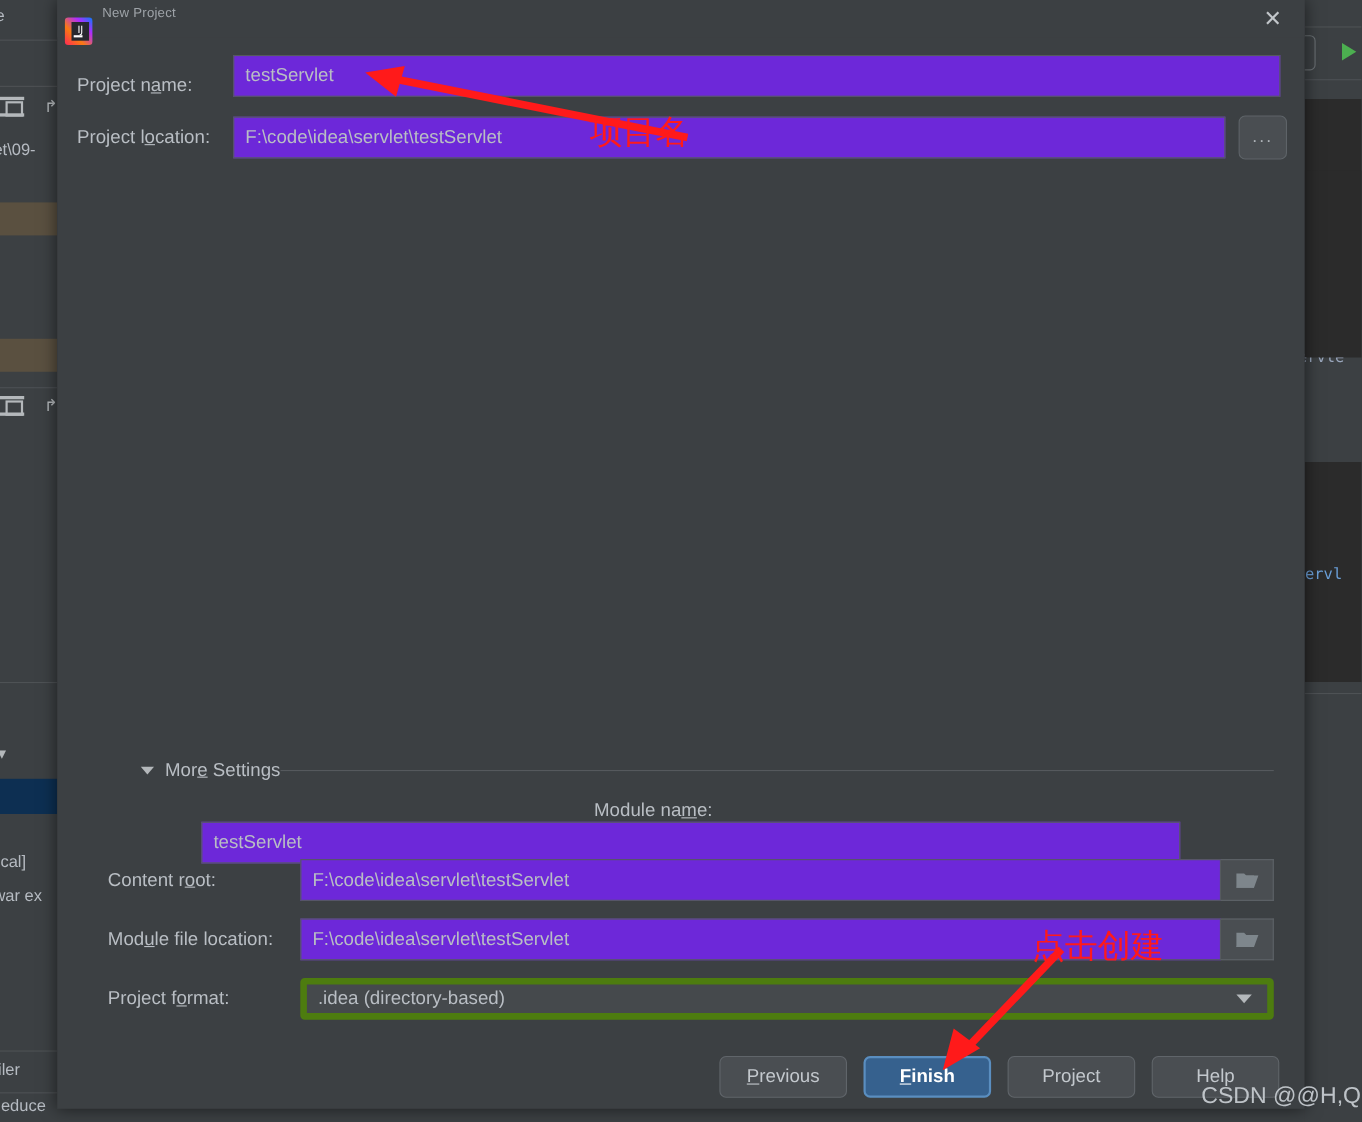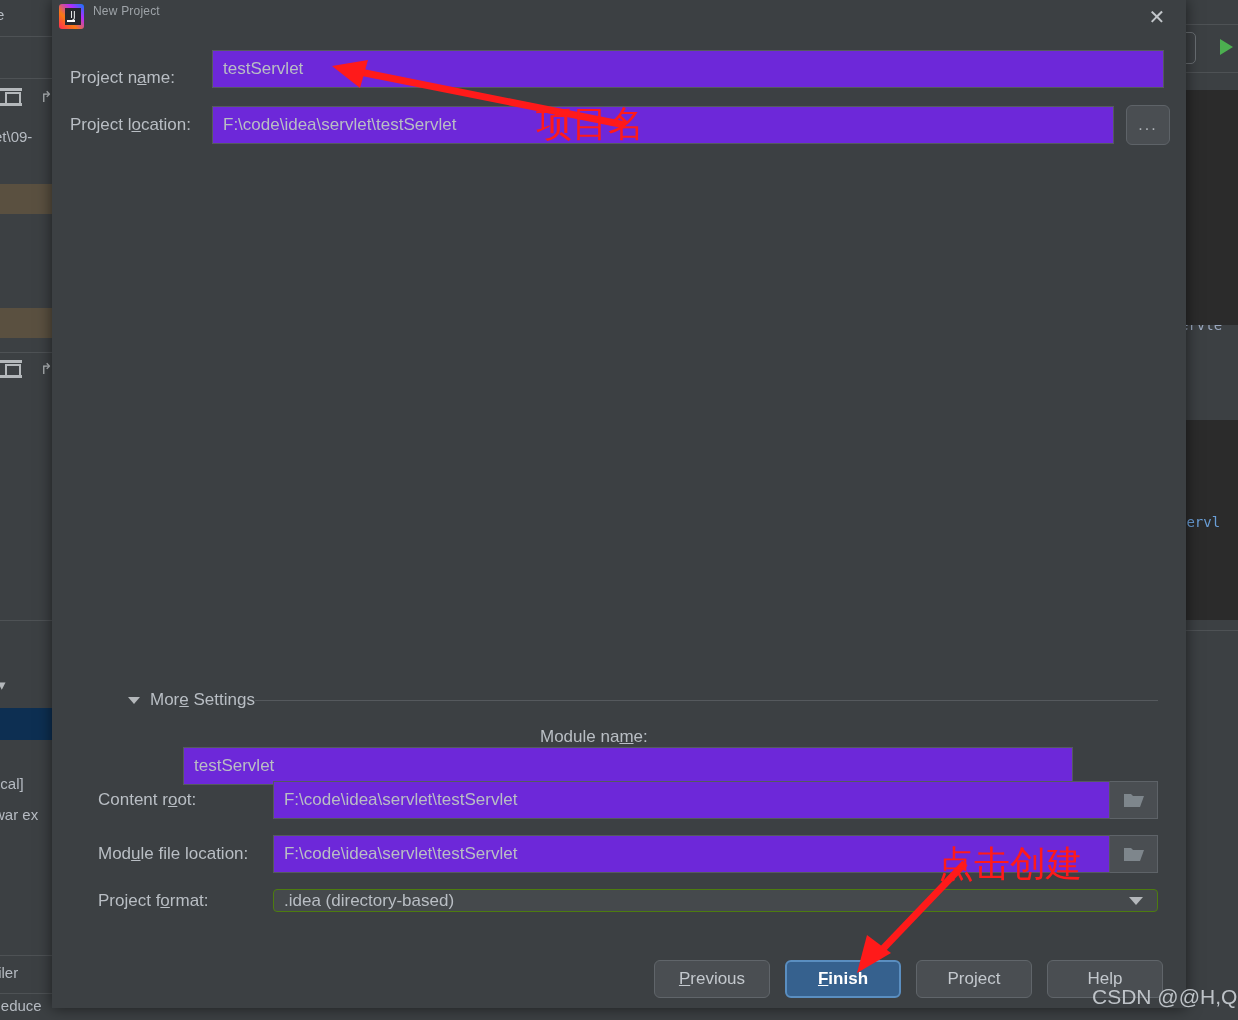--- a/index.html
+++ b/index.html
@@ -123,21 +123,21 @@
     background: #3c4043;
     box-shadow: 0 0 14px rgba(0,0,0,0.55);
   }
   .titlebar {
     position: relative;
     height: 34px;
     background: #3c4043;
   }
   .app-logo {
     position: absolute;
-    left: 6px; top: 3px;
+    left: 6px; top: 15px;
     width: 27px; height: 27px;
   }
   .title-text {
     position: absolute;
     left: 41px; top: 4px;
     font-size: 12px;
     color: #9ea3a8;
     letter-spacing: 0.2px;
   }
   .close-btn {
@@ -218,24 +218,24 @@
     margin-right: 0;
   }
   .ms-rule {
     flex: 1;
     height: 1px;
     background: #55595d;
   }
 
   .select-field {
     background: #45494c;
-    border: 1px solid #4d7c0f;
+    border: 6px solid #4d7c0f;
     color: #b9bec4;
     font-size: 17px;
-    height: 23px;
+    height: 38px;
     display: flex;
     align-items: center;
     padding: 0 10px;
     box-sizing: border-box;
     position: relative;
     border-radius: 4px;
     cursor: pointer;
   }
   .select-caret {
     position: absolute;
@@ -267,21 +267,21 @@
     border: 2px solid #5a8ec0;
     color: #ffffff;
     font-weight: bold;
   }
   .btn u { text-decoration: underline; }
 
   
   .anno-text {
     position: absolute;
     color: #ff1a1a;
-    font-size: 36px;
+    font-size: 30px;
     font-family: "DejaVu Sans", sans-serif;
     white-space: nowrap;
   }
   .anno-svg {
     position: absolute;
     pointer-events: none;
   }
   .watermark {
     position: absolute;
     color: #c9ced3;

